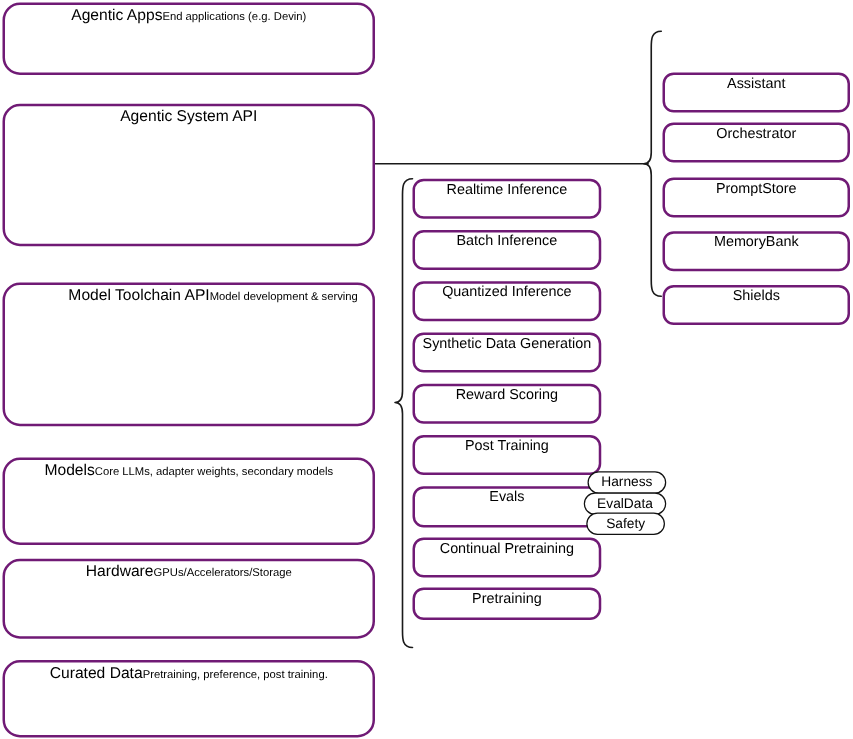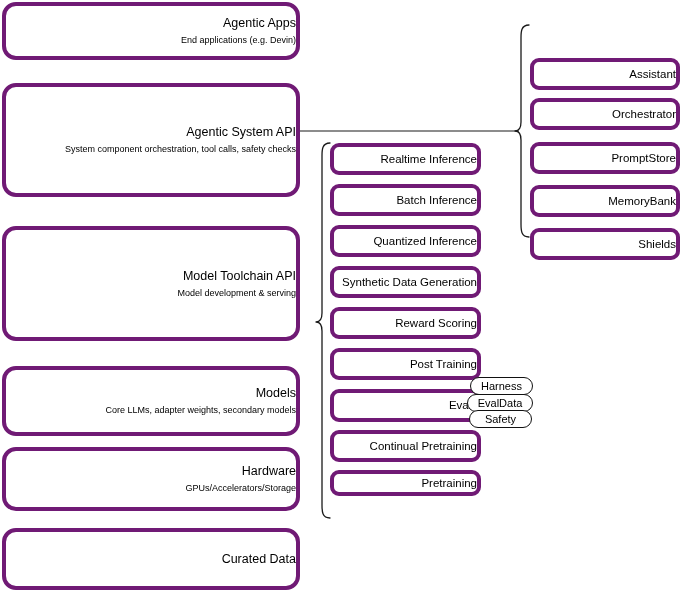--- a/index.html
+++ b/index.html
@@ -19,25 +19,25 @@
   #canvas {
     position: absolute;
     left: 0; top: 0;
     width: 682px;
     height: 591px;
   }
   .node {
     position: absolute;
     box-sizing: border-box;
     background: #ffffff;
-    border: 4px solid #701a75;
+    border: 2px solid #701a75;
     border-radius: 12px;
     display: flex;
-    flex-direction: column;
-    align-items: flex-end;
+    flex-direction: row;
+    align-items: flex-start;
     justify-content: center;
     text-align: center;
   }
   .layer-box {
     border-radius: 14px;
   }
   .layer-title {
     font-size: 12.5px;
     line-height: 16px;
     color: #000000;
@@ -105,40 +105,40 @@
     <path d="M330 143 C322 143 322 150 322 156 L322 313 C322 319 320 322 316 322 C320 322 322 325 322 331 L322 505 C322 511 322 518 330 518" fill="none" stroke="#1a1a1a" stroke-width="1.3" stroke-linecap="round" stroke-linejoin="round"></path>
   </svg>
 
   <div class="node layer-box" style="left:2px; top:2px; width:298px; height:58px;">
     <div class="layer-title">Agentic Apps</div>
     <div class="layer-sub">End applications (e.g. Devin)</div>
   </div>
 
   <div class="node layer-box" style="left:2px; top:83px; width:298px; height:114px;">
     <div class="layer-title">Agentic System API</div>
-    <div class="layer-sub">System component orchestration, tool calls, safety checks</div>
   </div>
 
   <div class="node layer-box" style="left:2px; top:226px; width:298px; height:115px;padding-left:39px;">
     <div class="layer-title">Model Toolchain API</div>
     <div class="layer-sub">Model development &amp; serving</div>
   </div>
 
   <div class="node layer-box" style="left:2px; top:366px; width:298px; height:70px;">
     <div class="layer-title">Models</div>
     <div class="layer-sub">Core LLMs, adapter weights, secondary models</div>
   </div>
 
   <div class="node layer-box" style="left:2px; top:447px; width:298px; height:64px;">
     <div class="layer-title">Hardware</div>
     <div class="layer-sub">GPUs/Accelerators/Storage</div>
   </div>
 
   <div class="node layer-box" style="left:2px; top:528px; width:298px; height:62px;">
     <div class="layer-title">Curated Data</div>
+    <div class="layer-sub">Pretraining, preference, post training.</div>
   </div>
 
   <div class="node cap-box" style="left:330px; top:143px; width:151px; height:32px;">
     <div class="cap-label">Realtime Inference</div>
   </div>
 
   <div class="node cap-box" style="left:330px; top:184px; width:151px; height:32px;">
     <div class="cap-label">Batch Inference</div>
   </div>
 

